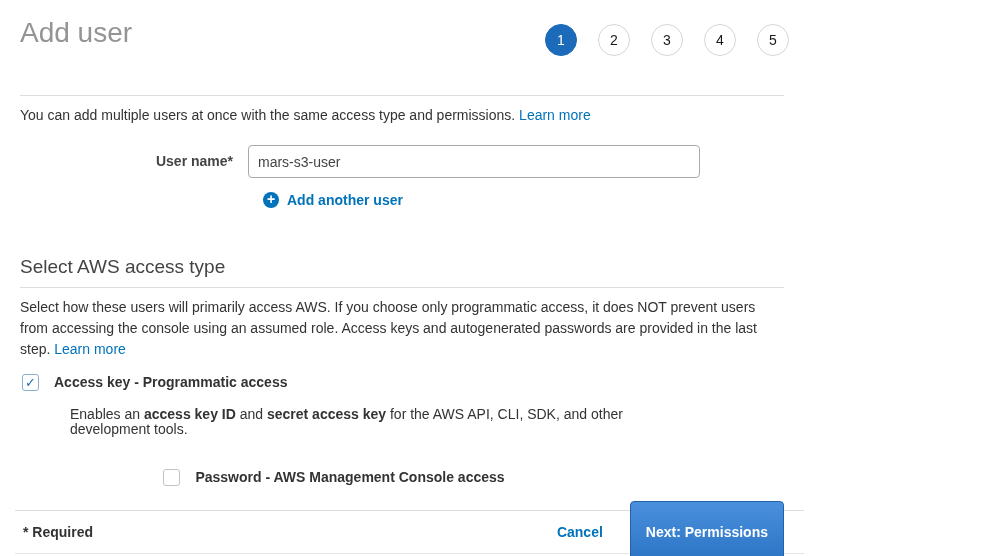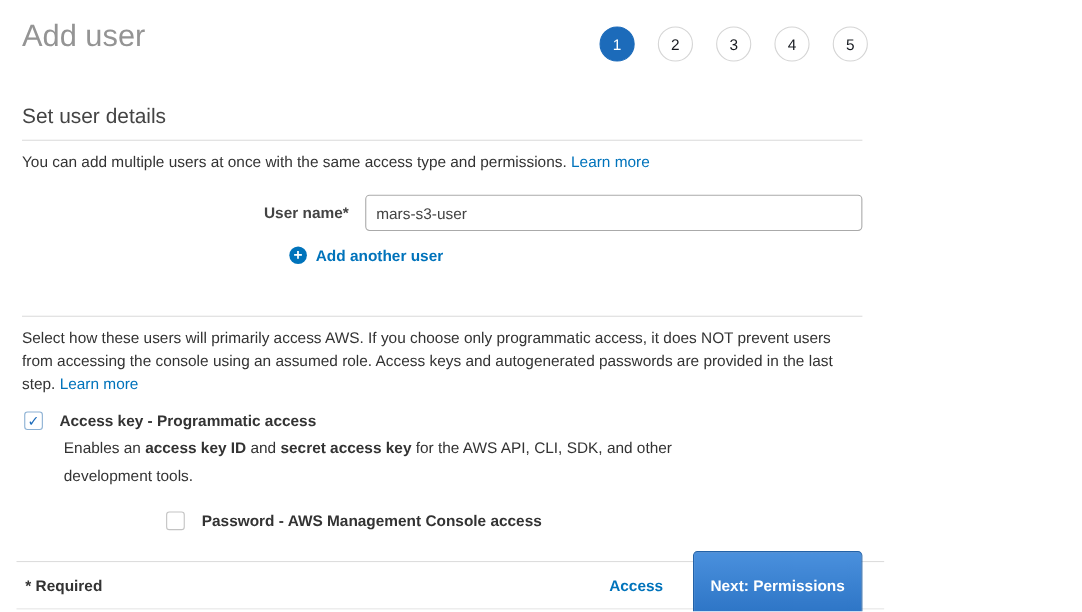--- a/index.html
+++ b/index.html
@@ -69,21 +69,21 @@
     line-height: 21px;
     color: #333;
   }
   a.link { color: #0073bb; text-decoration: none; cursor: pointer; }
   a.link-bold { color: #0073bb; font-weight: bold; text-decoration: none; cursor: pointer; }
 
   .sec-user-details { margin-top: 37px; }
   .sec-access-type { margin-top: 47px; }
 
   
-  .form-row { display: flex; margin-top: 19px; justify-content: flex-end; }
+  .form-row { display: flex; margin-top: 19px; }
   .label-col {
     width: 228px;
     min-width: 228px;
     text-align: right;
     padding-right: 15px;
     font-weight: bold;
     color: #444;
   }
   .form-row .label-col { line-height: 33px; }
   .username-input {
@@ -137,21 +137,21 @@
     color: #1c6bba;
     font-size: 13px;
     font-weight: bold;
   }
   .option-title {
     font-weight: bold;
     color: #333;
     line-height: 18px;
     margin-bottom: 4px;
   }
-  .option-desc { line-height: 25px; color: #333; margin: 4px; max-width: 560px; }
+  .option-desc { line-height: 15px; color: #333; margin: 16px; max-width: 560px; }
   .b { font-weight: bold; }
 
   
   .footer {
     position: absolute;
     left: 15px; right: 0; bottom: 2px;
     height: 44px;
     border-top: 1px solid #ddd;
     border-bottom: 1px solid #e5e5e5;
     background: #fff;
@@ -186,36 +186,36 @@
       <div class="step-circle">2</div>
       <div class="step-circle">3</div>
       <div class="step-circle">4</div>
       <div class="step-circle">5</div>
     </div>
   </div>
 
   <div class="content">
 
     <div class="section sec-user-details">
-      <h2 class="section-heading">Set user details</h2>
       <hr class="section-rule">
       <p class="section-intro"><span>You can add multiple users at once with the same access type and permissions. </span><a class="link">Learn more</a></p>
 
       <div class="form-row">
         <div class="label-col">User name*</div>
         <input type="text" class="username-input" value="mars-s3-user" style="">
       </div>
 
       <div class="add-user-row">
         <span class="plus-icon">+</span>
         <a class="link-bold">Add another user</a>
       </div>
     </div>
 
     <div class="section sec-access-type">
+      <h2 class="section-heading">Select AWS access type</h2>
       <hr class="section-rule">
       <p class="section-intro"><span>Select how these users will primarily access AWS. If you choose only programmatic access, it does NOT prevent users from accessing the console using an assumed role. Access keys and autogenerated passwords are provided in the last step. </span><a class="link">Learn more</a></p>
 
       <div class="cred-row">
 
         <div class="options-col">
 
           <div class="option">
             <span class="checkbox checked">
                 <span>✓</span>
@@ -234,17 +234,17 @@
           </div>
 
         </div>
       </div>
     </div>
 
   </div>
 
   <div class="footer">
     <span class="required-note">* Required</span>
-    <a class="link-bold cancel-link">Access</a>
+    <a class="link-bold cancel-link">Cancel</a>
     <button class="next-button">Next: Permissions</button>
   </div>
 
 </div>
 
 </body></html>

